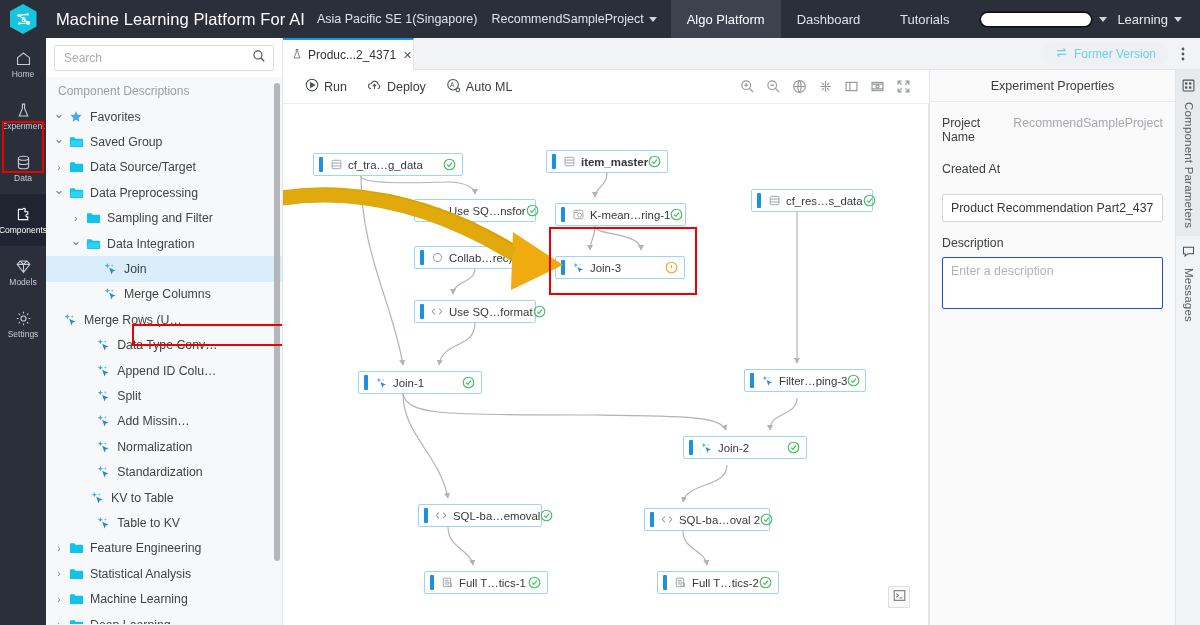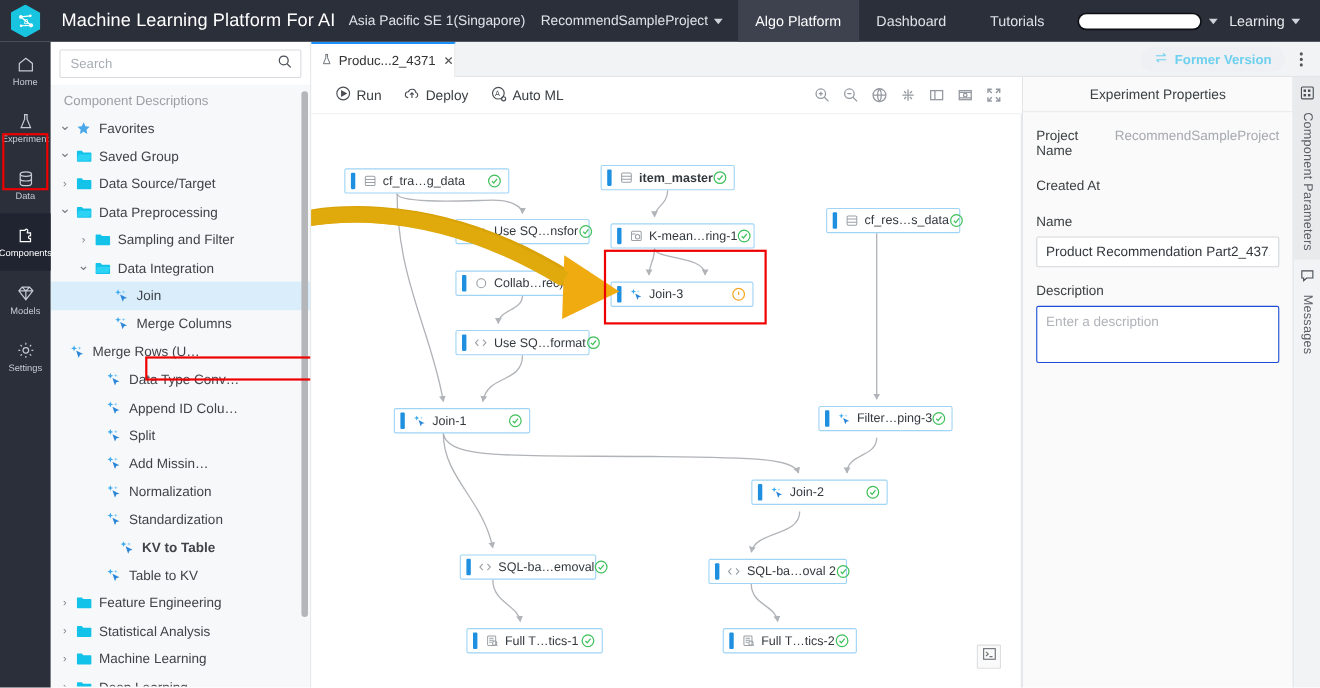--- a/index.html
+++ b/index.html
@@ -99,21 +99,21 @@
   #exp-tab {
     position: absolute; left: 0; top: 0; width: 131px; height: 32px;
     background: #fff; border-top: 2px solid #1890ff; border-right: 1px solid #e3e5e8;
     display: flex; align-items: center; padding: 0 6px 0 8px; gap: 5px;
     font-size: 12px; color: #333; cursor: pointer;
   }
   #tab-close { margin-left: auto; color: #555; font-size: 11px; cursor: pointer; padding: 0 2px; }
   #former-version {
     position: absolute; right: 32px; top: 5px; height: 22px; padding: 0 12px;
     background: #eef0f3; border-radius: 11px; display: flex; align-items: center; gap: 6px;
-    color: #6dd0ef; font-size: 12px; cursor: pointer; font-weight: bold;
+    color: #6dd0ef; font-size: 12px; cursor: pointer;
   }
   #tab-more {
     position: absolute; right: 8px; top: 5px; width: 18px; height: 22px;
     display: flex; align-items: center; justify-content: center; cursor: pointer; color:#555;
   }
 
   
   #canvas-toolbar {
     position: absolute; left: 283px; top: 70px; width: 646px; height: 34px;
     background: #fff; border-bottom: 1px solid #ebedef; display: flex; align-items: center;
@@ -449,21 +449,21 @@
           <span class="arrow"></span>
           <span class="tico">
             <svg width="15" height="14" viewBox="0 0 16 15">
               <path d="M4.6 1 L5.4 3.1 L7.5 3.9 L5.4 4.7 L4.6 6.8 L3.8 4.7 L1.7 3.9 L3.8 3.1 Z" fill="#3aa9ef"></path>
               <path d="M9.9 1.9 L10.4 3.2 L11.7 3.7 L10.4 4.2 L9.9 5.5 L9.4 4.2 L8.1 3.7 L9.4 3.2 Z" fill="#7fcbf7"></path>
               <path d="M6.6 6.1 L13.4 9.5 L10.4 10.3 L9.1 13.3 Z" fill="#2b86d8"></path>
             </svg>
           </span>
           <span class="tlabel">Standardization</span>
         </div>
-        <div class="tnode" style="padding-left: 45px; font-weight: bold;">
+        <div class="tnode" style="padding-left: 27px;">
           <span class="arrow"></span>
           <span class="tico">
             <svg width="15" height="14" viewBox="0 0 16 15">
               <path d="M4.6 1 L5.4 3.1 L7.5 3.9 L5.4 4.7 L4.6 6.8 L3.8 4.7 L1.7 3.9 L3.8 3.1 Z" fill="#3aa9ef"></path>
               <path d="M9.9 1.9 L10.4 3.2 L11.7 3.7 L10.4 4.2 L9.9 5.5 L9.4 4.2 L8.1 3.7 L9.4 3.2 Z" fill="#7fcbf7"></path>
               <path d="M6.6 6.1 L13.4 9.5 L10.4 10.3 L9.1 13.3 Z" fill="#2b86d8"></path>
             </svg>
           </span>
           <span class="tlabel">KV to Table</span>
         </div>
@@ -933,21 +933,20 @@
   <div id="props-body">
     <div class="prow">
       <span class="plabel">Project Name</span>
       <span class="pvalue">RecommendSampleProject</span>
     </div>
     <div class="prow">
       <span class="plabel">Created At</span>
       <span class="pvalue"></span>
     </div>
     <div class="fgroup">
-      <div class="flabel">Name</div>
       <input id="name-input" type="text" value="Product Recommendation Part2_4371" style="">
     </div>
     <div class="fgroup">
       <div class="flabel">Description</div>
       <textarea id="desc-input" placeholder="Enter a description" style=""></textarea>
     </div>
   </div>
 </div>
 
 <div id="vtabs">

